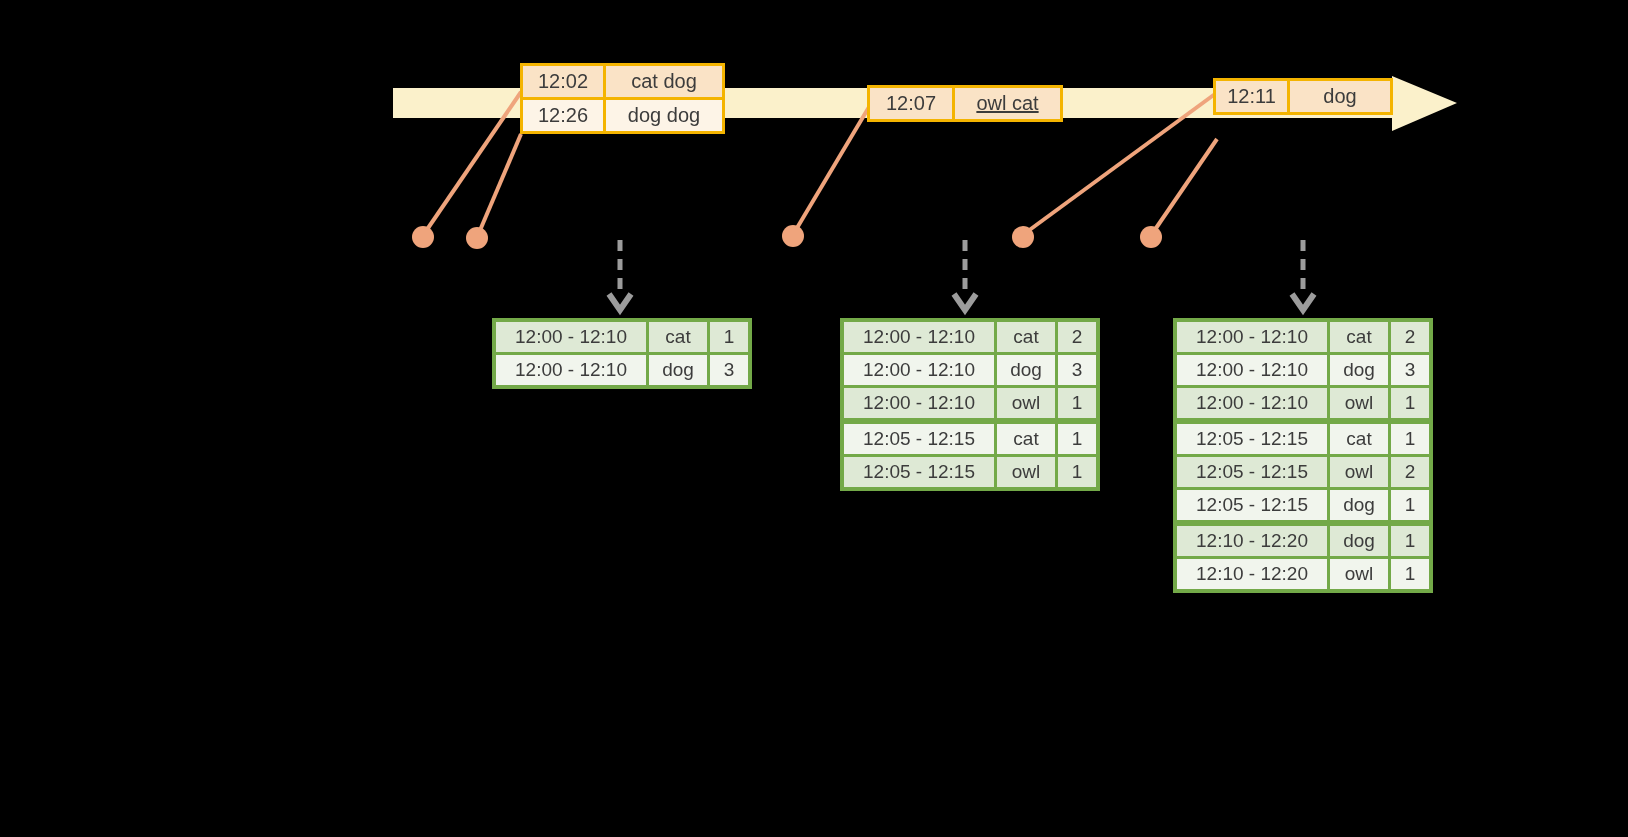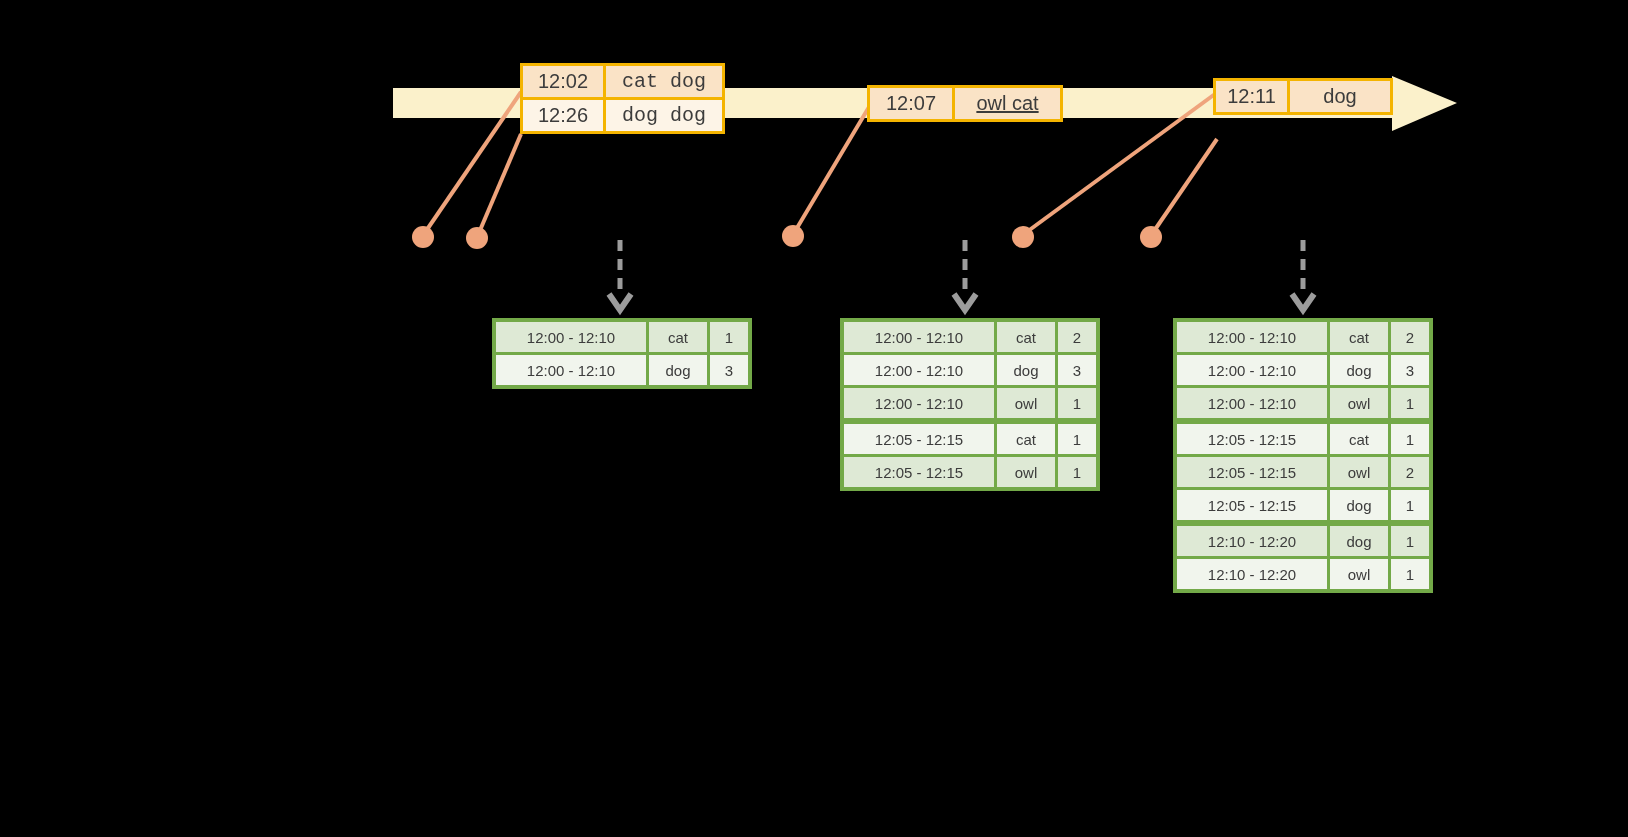--- a/index.html
+++ b/index.html
@@ -7,30 +7,30 @@
        font-family:"Liberation Sans","DejaVu Sans",sans-serif;color:#3c3c3c;}
   #gfx{position:absolute;left:0;top:0;width:1628px;height:837px;}
   table{border-collapse:collapse;position:absolute;table-layout:fixed;}
   td{text-align:center;vertical-align:middle;padding:0;overflow:hidden;white-space:nowrap;}
 
   
   .event{border:3px solid #f4b400;}
   .event td{border:3px solid #f4b400;height:31px;font-size:20px;}
   .event tr:nth-child(odd)  td{background:#fae3c6;}
   .event tr:nth-child(even) td{background:#fdf4e7;}
-  .et1 .c0{width:80px;}  .et1 .c1{width:116px;font-family:Liberation Mono, monospace;}
+  .et1 .c0{width:80px;}  .et1 .c1{width:116px;}
   .et2 .c0{width:82px;}  .et2 .c1{width:105px;text-decoration:underline;}
   .et3 .c0{width:71px;}  .et3 .c1{width:100px;}
   #et1{left:520px;top:63px;}
   #et2{left:867px;top:85px;}
   #et3{left:1213px;top:78px;}
 
   
   .result{border:4px solid #73a948;}
-  .result td{border:3px solid #73a948;height:30px;font-size:15px;}
+  .result td{border:3px solid #73a948;height:30px;font-size:19px;}
   .result tr:nth-child(odd)  td{background:#dee9d5;}
   .result tr:nth-child(even) td{background:#f1f5ed;}
   .result tr.group-start td{border-top-width:6px;}
   .result .c0{width:150px;} .result .c1{width:58px;} .result .c2{width:38px;}
   #rt1{left:492px;top:318px;}
   #rt2{left:840px;top:318px;}
   #rt3{left:1173px;top:318px;}
 </style>
 </head>
 <body>

